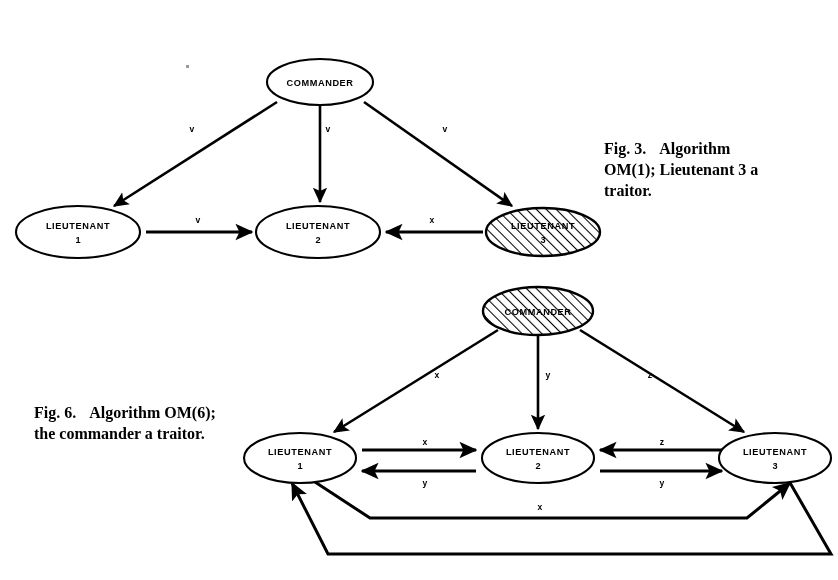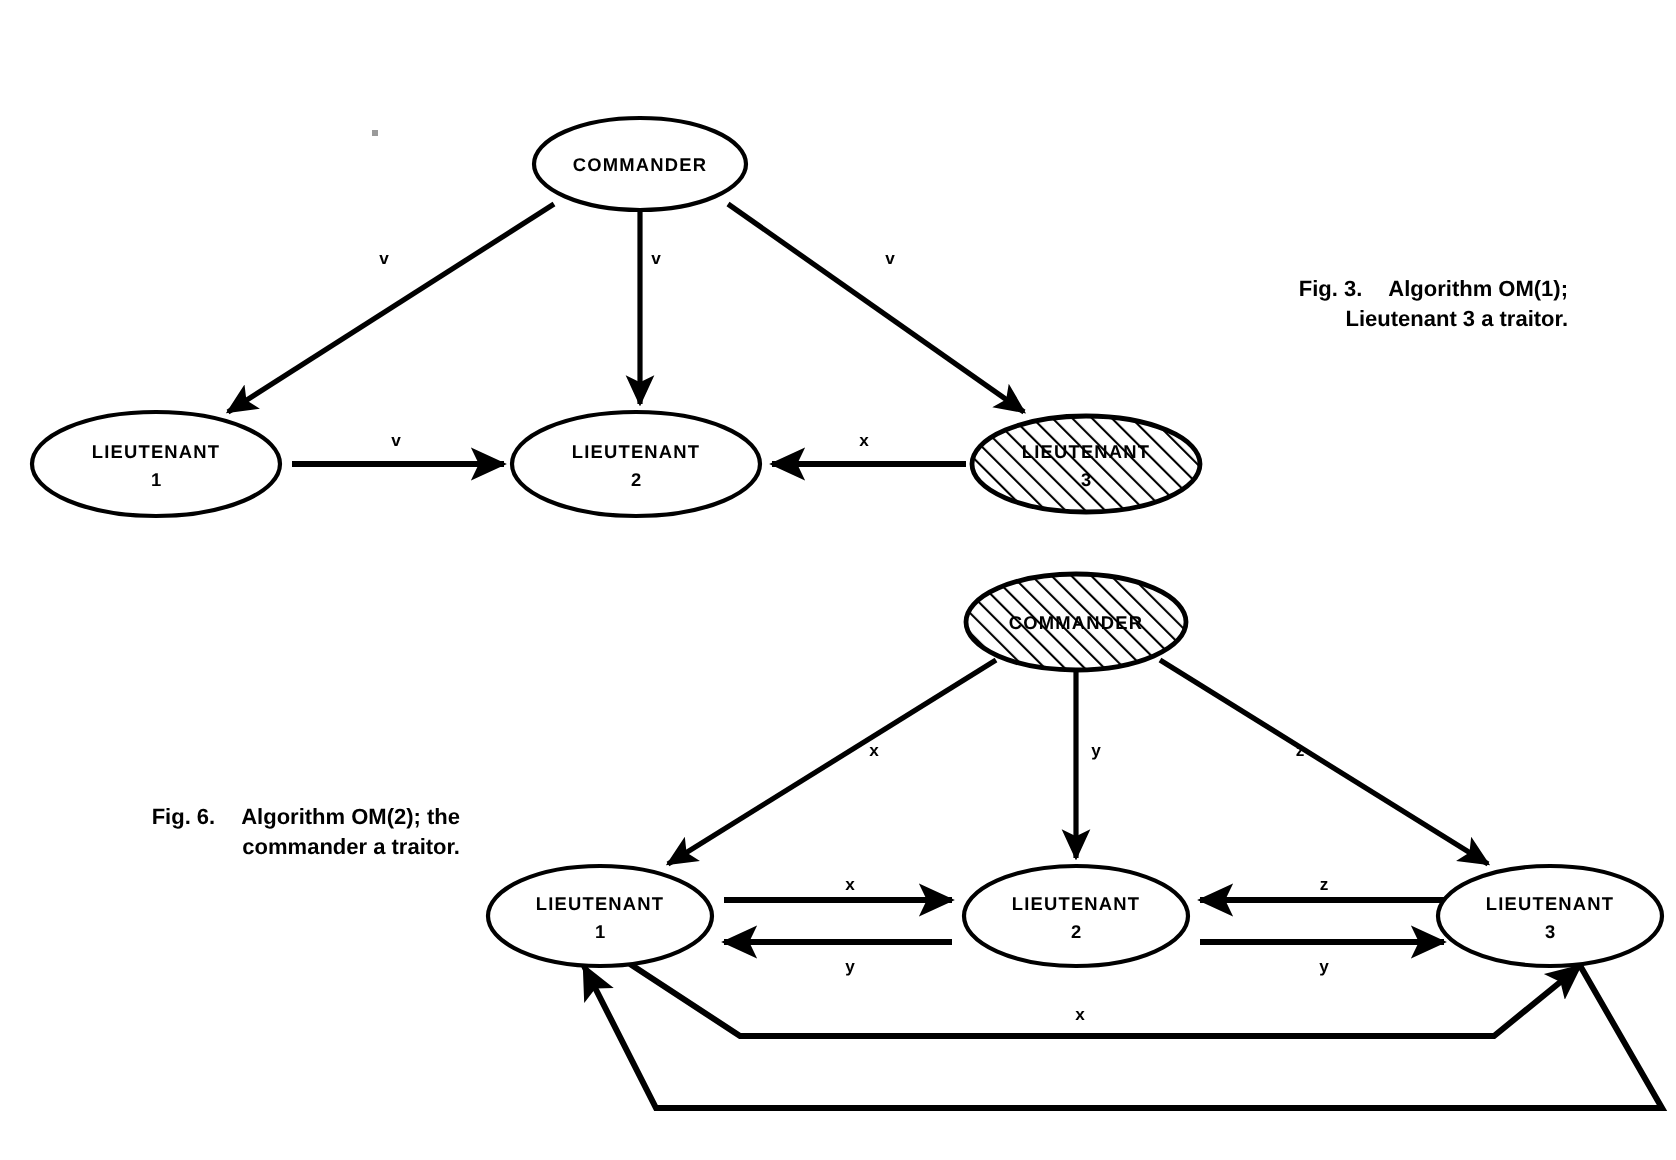--- a/index.html
+++ b/index.html
@@ -45,26 +45,25 @@
   }
   text.edge-label {
     font-family: "Liberation Sans", sans-serif;
     font-size: 8.6px;
     font-weight: 700;
     text-anchor: middle;
     fill: #000000;
   }
   .caption {
     position: absolute;
-    font-family: Liberation Sans, sans-serif;
-    font-size: 11px;
+    font-family: Liberation Serif, serif;
+    font-size: 16px;
     font-weight: 700;
     line-height: 1.32;
     color: #000000;
-    text-align: right;
   }
   #caption-fig3 { left: 604px; top: 98px; width: 180px; }
   #caption-fig4 { left: 34px; top: 362px; width: 196px; }
   .cap-tab { display: inline-block; width: 13px; }
   .speck {
     position: absolute;
     left: 186px; top: 25px;
     width: 3px; height: 3px;
     background: #9a9a9a;
   }
@@ -183,16 +182,16 @@
     </g>
   </svg>
 
   <div class="speck"></div>
 
   <div class="caption" id="caption-fig3">
     <span>Fig. 3.</span><span class="cap-tab"></span><span>Algorithm OM(1); Lieutenant 3 a traitor.</span>
   </div>
 
   <div class="caption" id="caption-fig4">
-    <span>Fig. 6.</span><span class="cap-tab"></span><span>Algorithm OM(2); the commander a traitor.</span>
+    <span>Fig. 6.</span><span class="cap-tab"></span><span>Algorithm OM(6); the commander a traitor.</span>
   </div>
 
 </div>
 
 </body></html>

